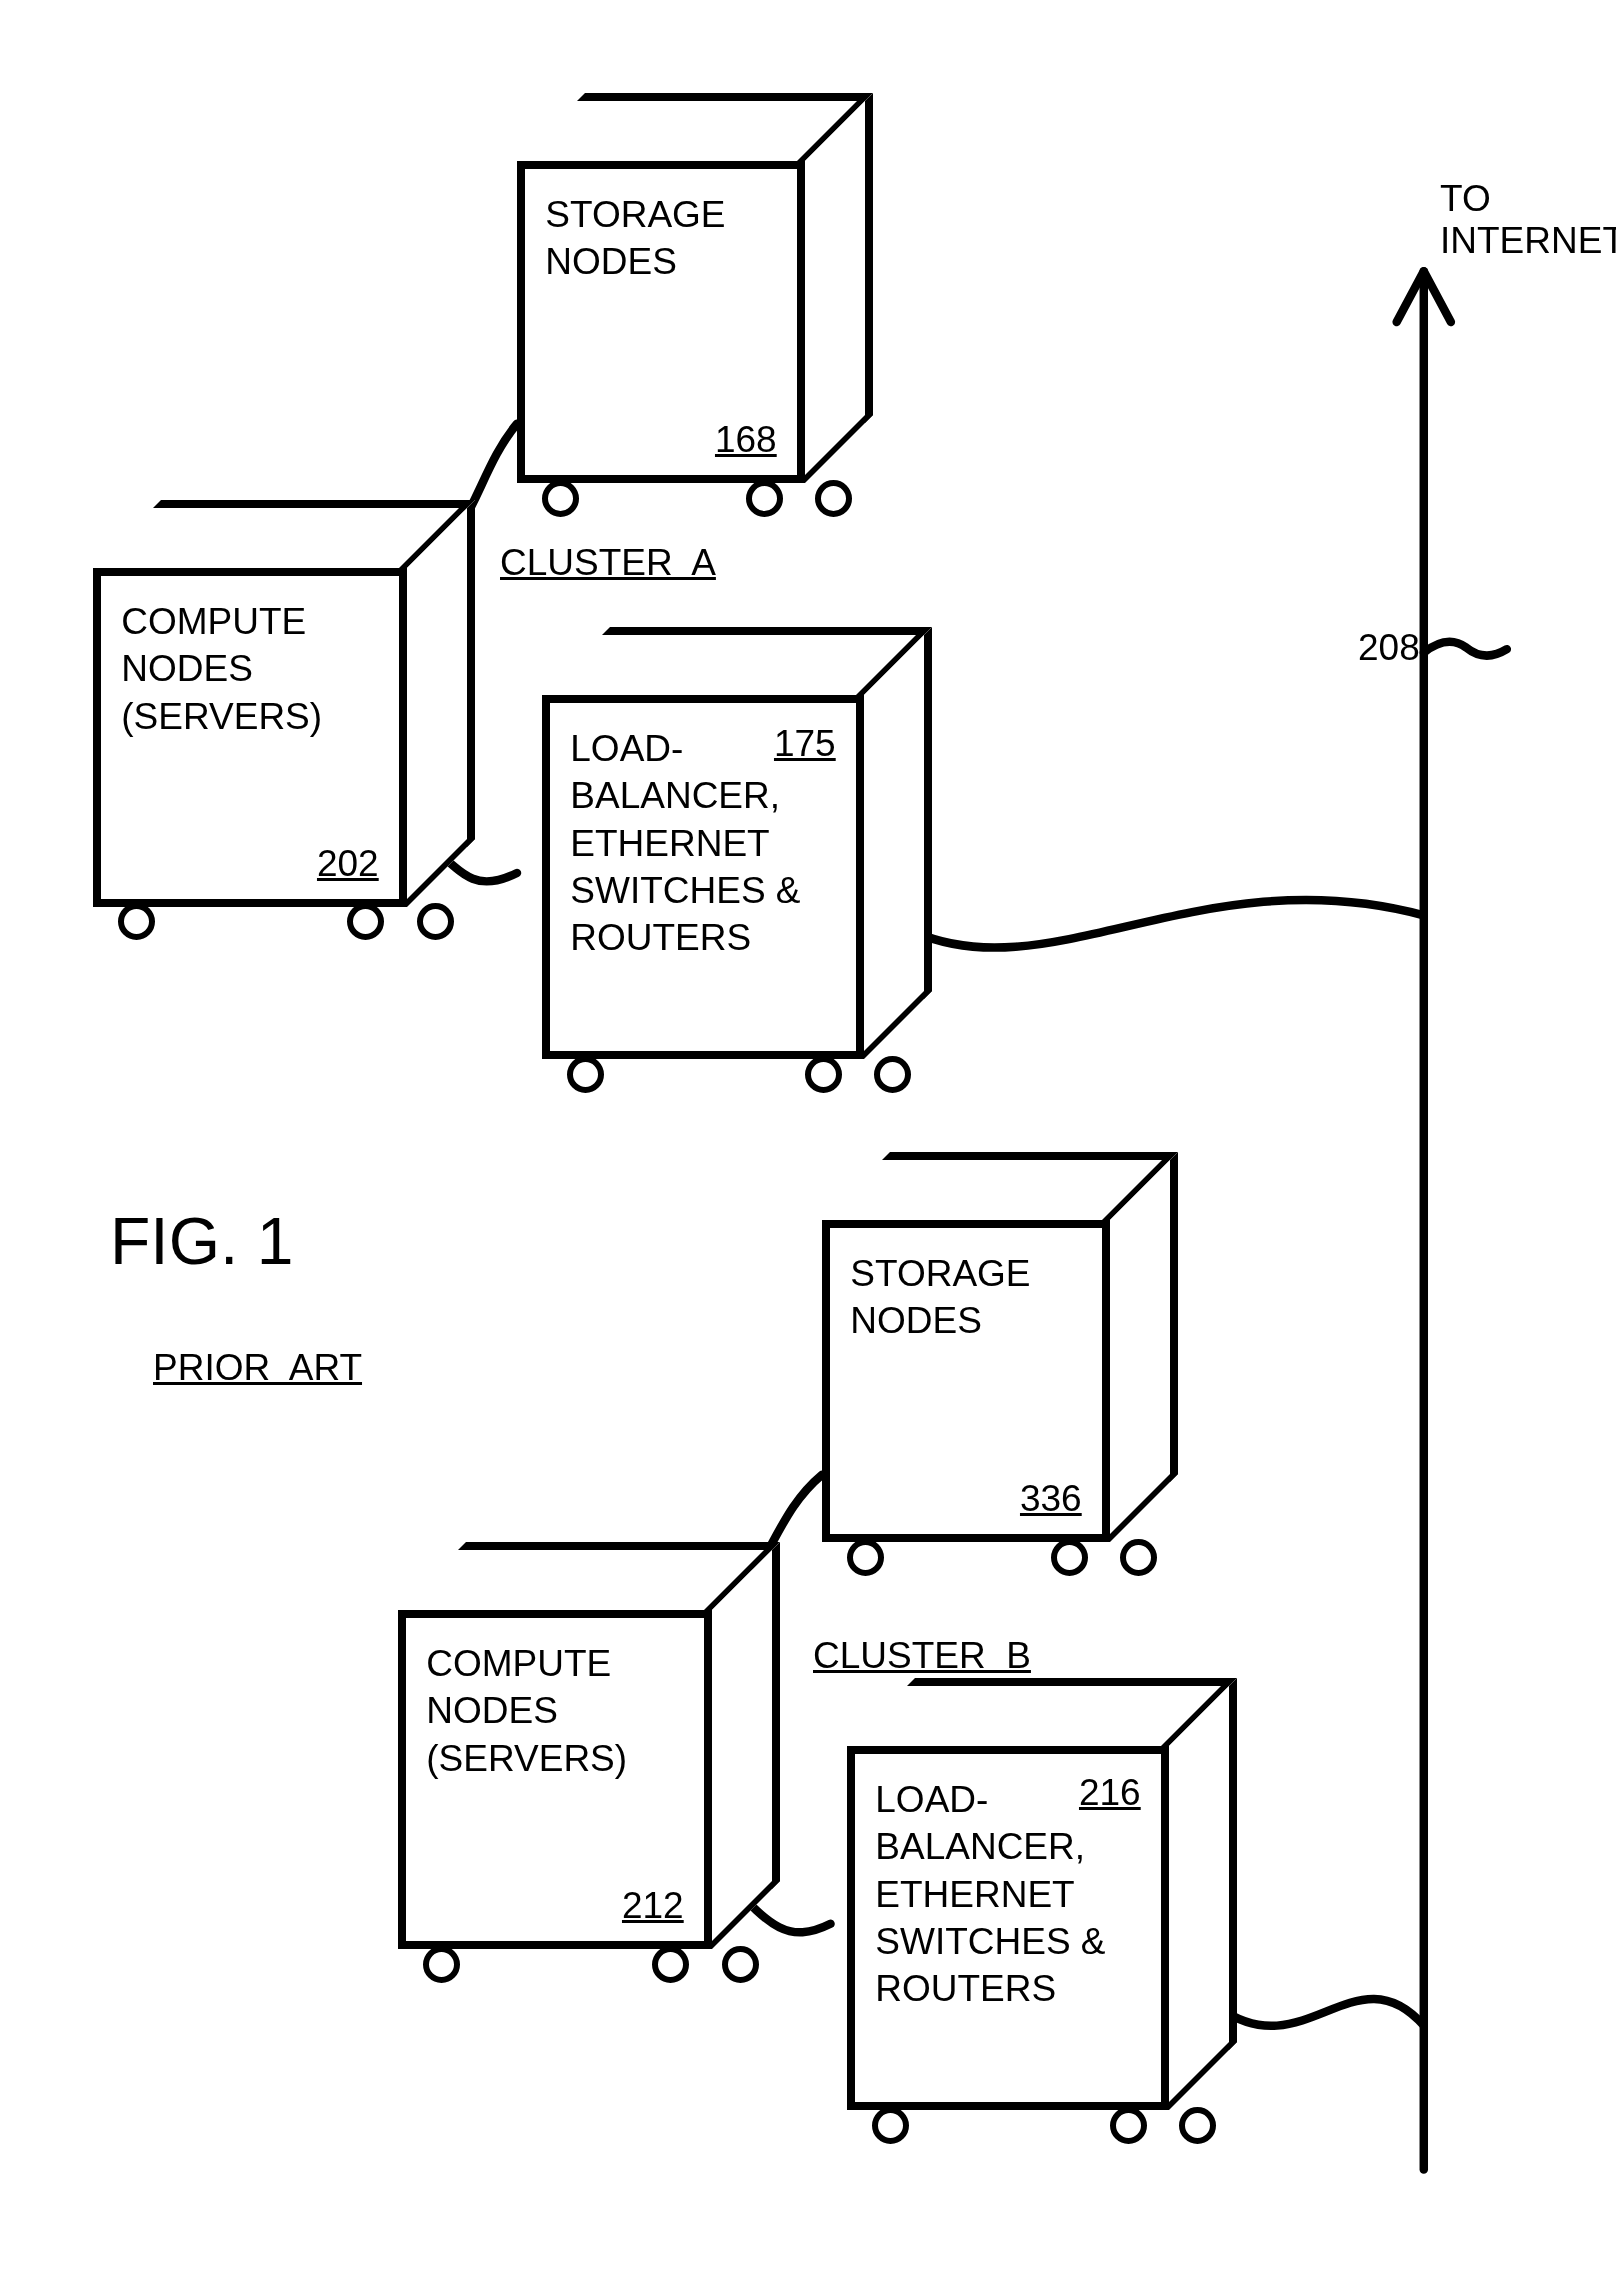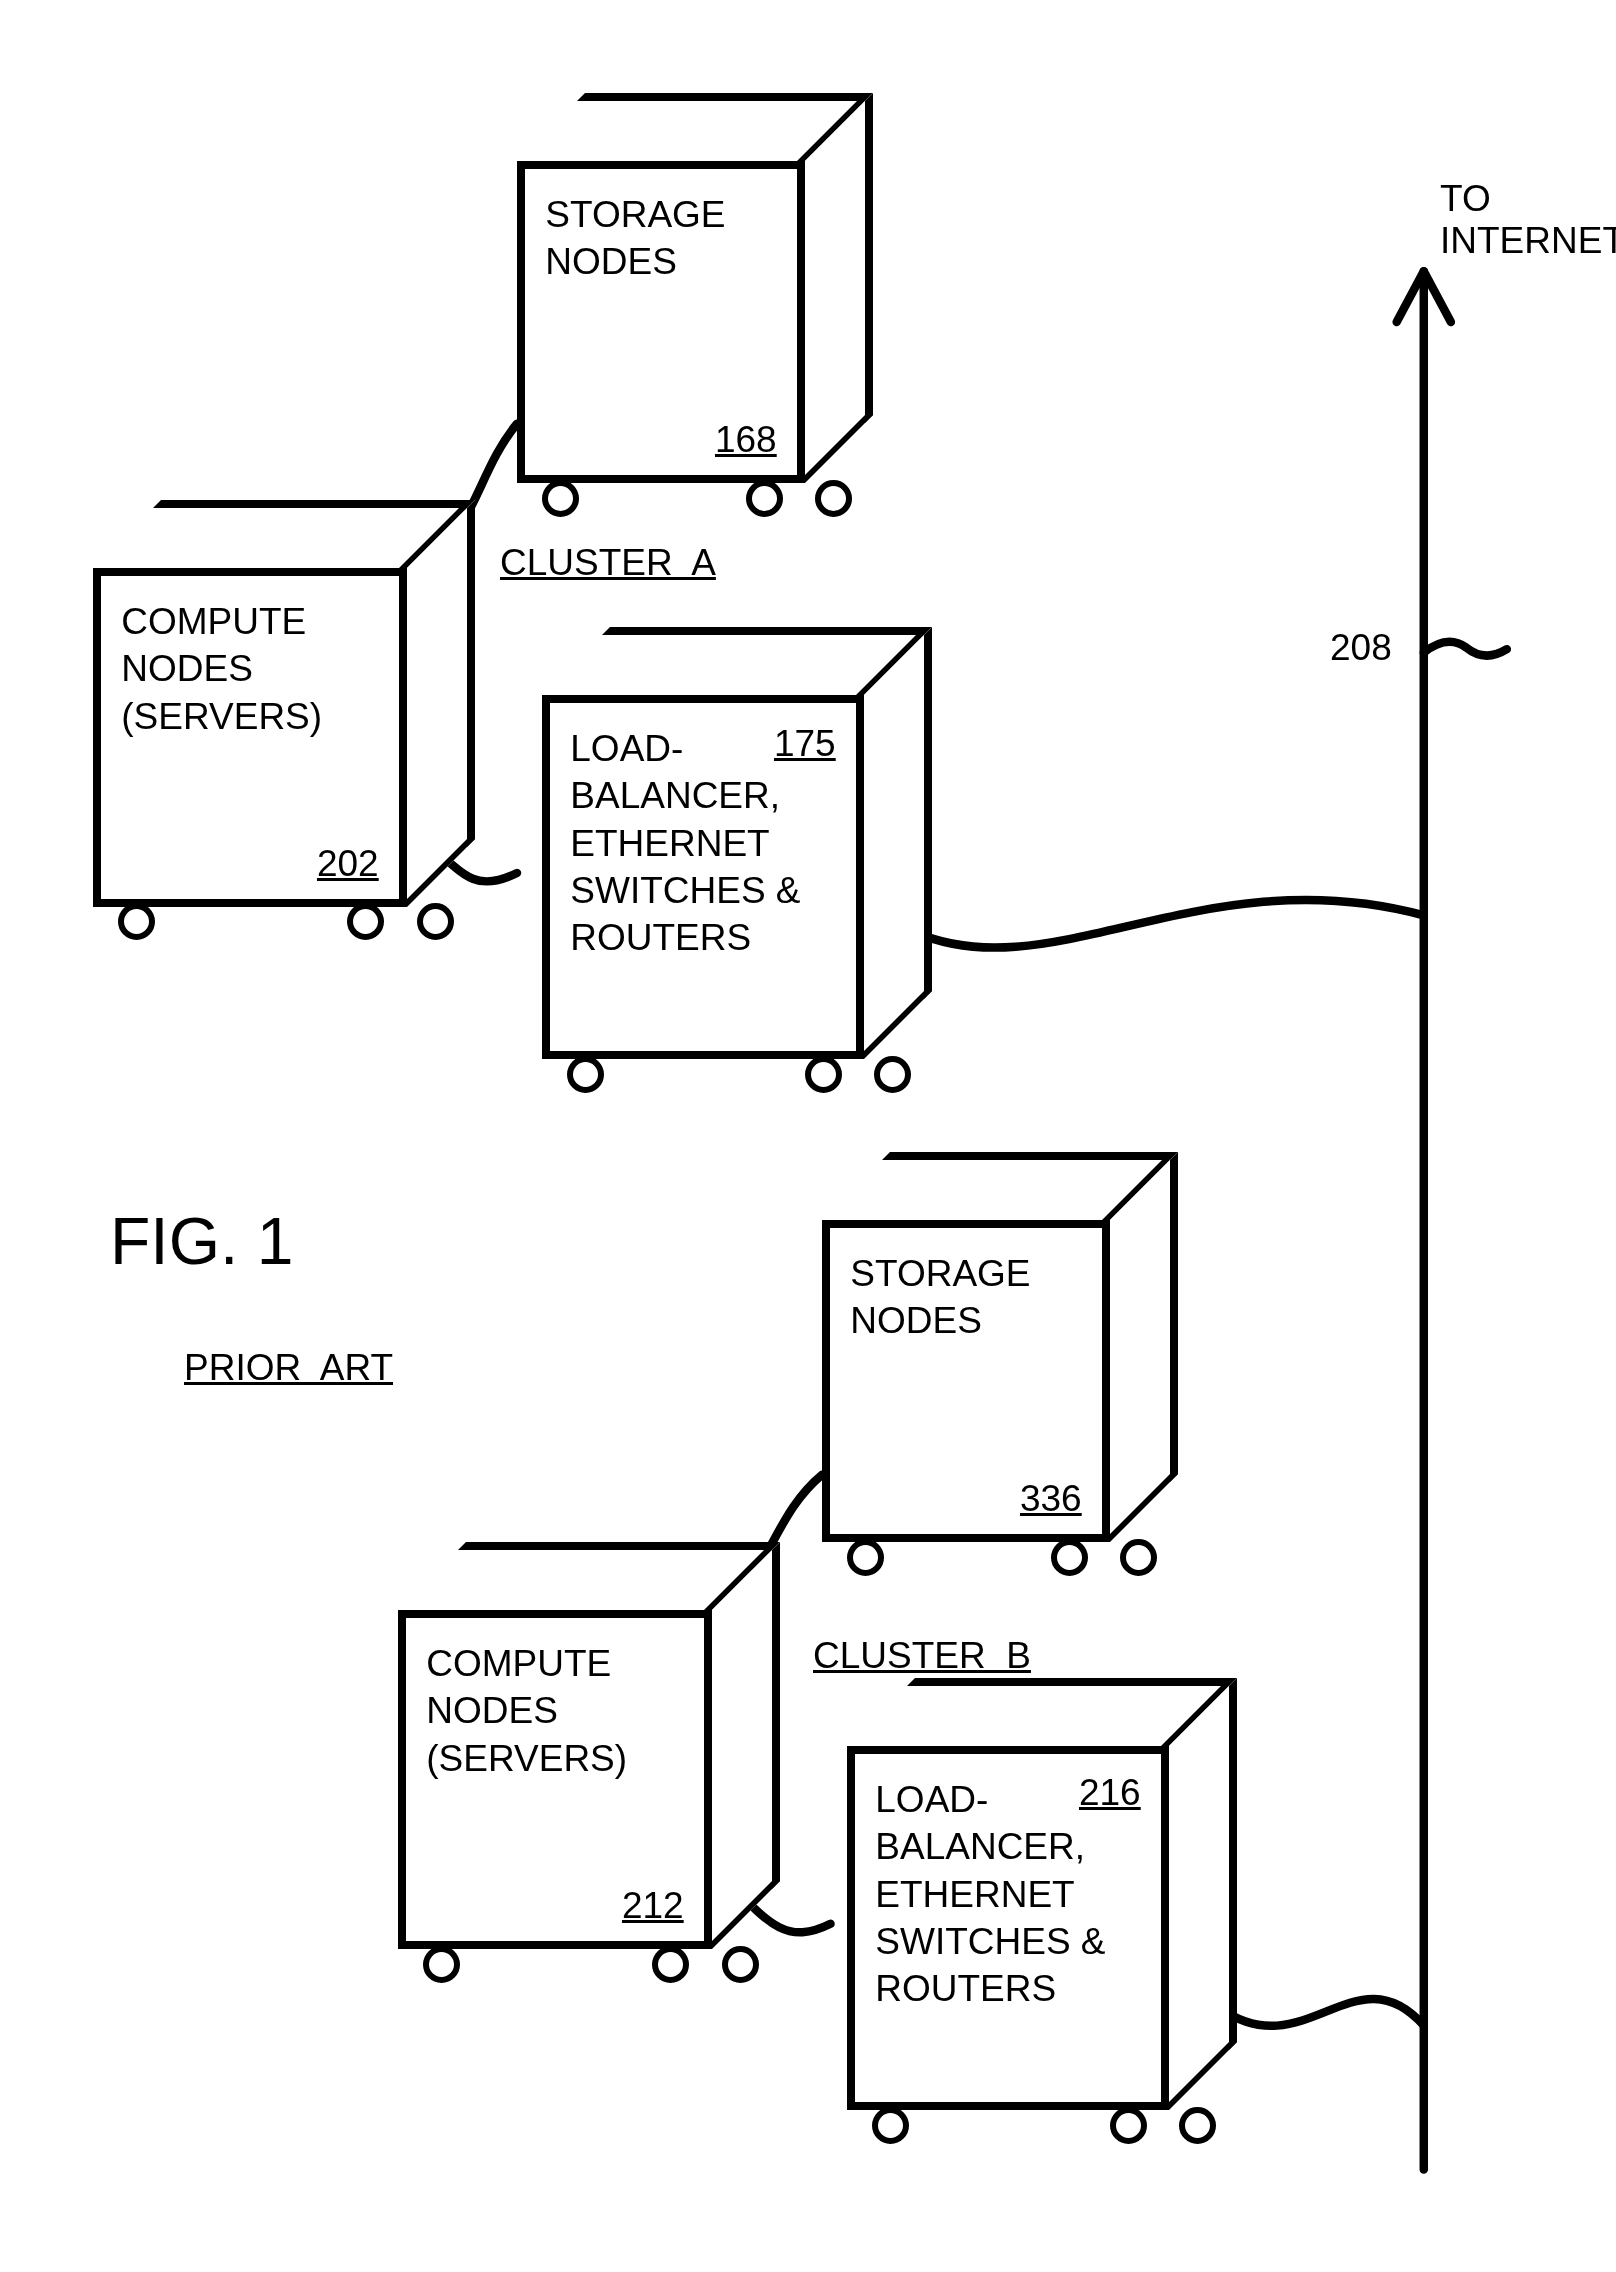--- a/index.html
+++ b/index.html
@@ -78,20 +78,21 @@
   .label {
     position: absolute;
     font-size: 37px;
     white-space: pre;
   }
   .uline { text-decoration: underline; }
   .big { font-size: 66px; }
   .ref208 {
     position:absolute;
     font-size:37px;
+    margin-left:28px;
   }
 </style>
 </head>
 <body>
 
 <div class="stage">
 
   <svg class="lines" viewBox="0 0 1908 2682">
     <g fill="none" stroke="#000" stroke-width="10" stroke-linecap="round">
 
@@ -211,21 +212,21 @@
   </div>
   <div class="casters" style="left:847px; top:2107px; width:390px;">
     <div class="wheel" style="left:25.4px;"></div>
     <div class="wheel" style="left:263px;"></div>
     <div class="wheel" style="left:332px;"></div>
   </div>
 
   <span class="label uline" style="left:813px; top:1593px;margin-top:42px;">CLUSTER  B</span>
 
   <span class="label big" style="left:110px; top:1203px;">FIG. 1</span>
-  <span class="label uline" style="left:153px; top:1347px;margin-left:31px;">PRIOR  ART</span>
+  <span class="label uline" style="left:153px; top:1347px;">PRIOR  ART</span>
 
   <span class="label" style="left:1440px; top:178px; text-align:left;">TO
 INTERNET</span>
 
   <span class="ref208" style="left:1330px; top:627px;">208</span>
 
 </div>
 
 
 </body></html>

